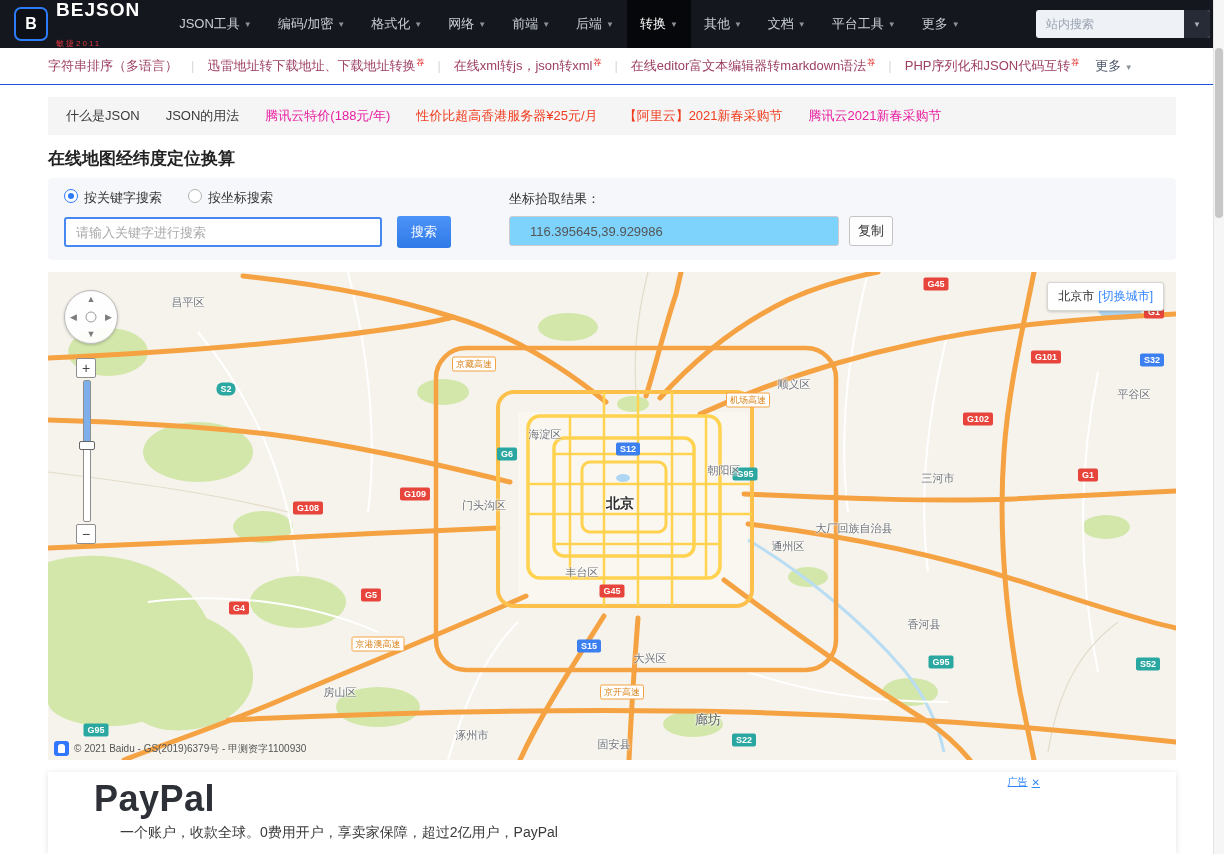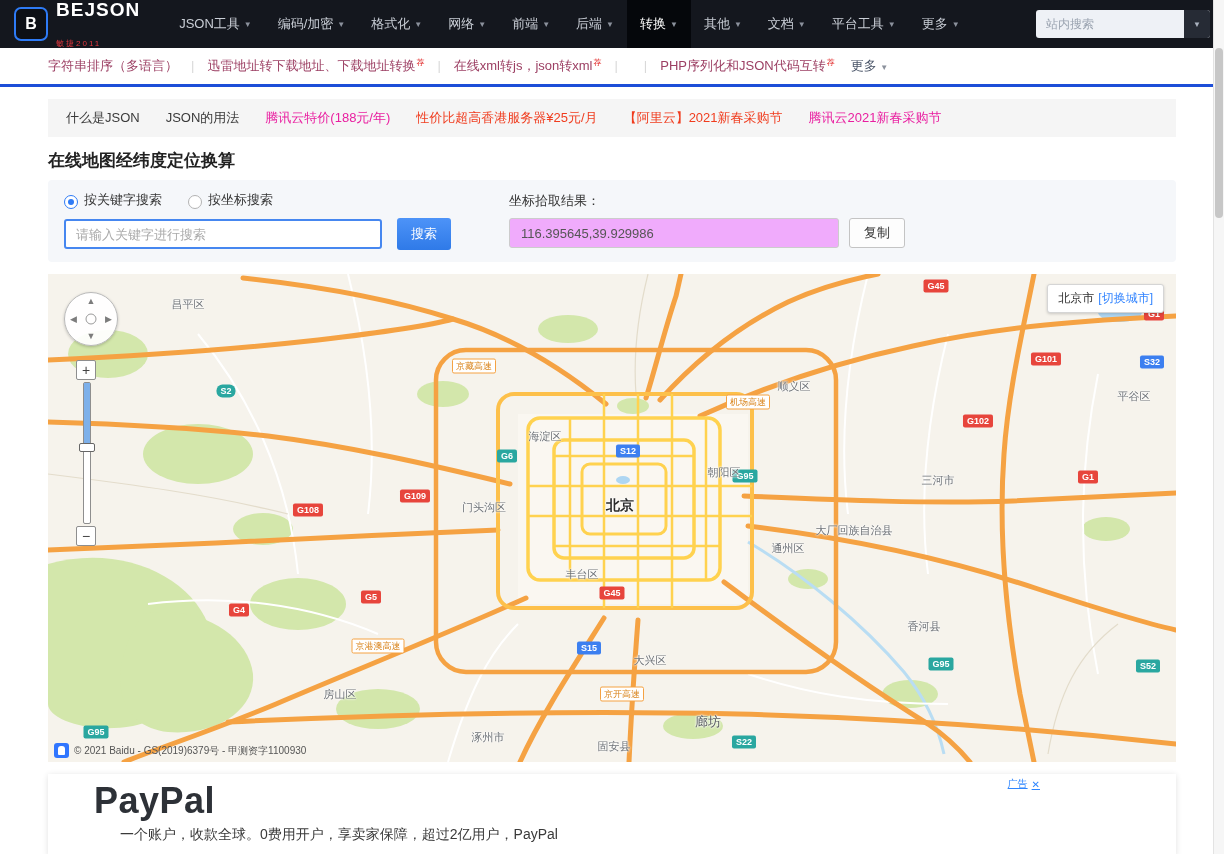--- a/index.html
+++ b/index.html
@@ -16,44 +16,44 @@
   .logo-sub{color:#e2373d;font-size:8px;letter-spacing:2px;margin-top:21px;line-height:1;}
   .nav{display:flex;height:100%;}
   .nav-item{display:flex;align-items:center;padding:0 13px;color:#c9ced6;font-size:13px;cursor:pointer;gap:4px;white-space:nowrap;}
   .nav-item .caret{font-size:8px;color:#8b919c;}
   .nav-item.active{background:#05070b;color:#fff;}
   .top-search{margin-left:auto;display:flex;align-items:center;background:#eef1f6;border-radius:3px;overflow:hidden;height:28px;}
   .top-search input{border:0;outline:0;background:transparent;padding:0 10px;font-size:12px;width:128px;color:#333;}
   .top-search input::placeholder{color:#9aa3b0;}
   .ts-caret{width:26px;height:28px;background:#262b35;color:#aab2bf;display:flex;align-items:center;justify-content:center;font-size:8px;cursor:pointer;}
   
-  .subnav{display:flex;align-items:center;height:36px;background:#fff;border-bottom:3px solid #1d4ed8;padding:0 48px;font-size:13px;}
+  .subnav{display:flex;align-items:center;height:36px;background:#fff;border-bottom:1px solid #1d4ed8;padding:0 48px;font-size:13px;}
   .subnav-item{color:#9c3f63;cursor:pointer;white-space:nowrap;}
   .subnav-item sup{color:#e02020;font-size:8px;margin-left:1px;}
   .subnav-sep{color:#d8d8d8;margin:0 13px;}
   .subnav-more{color:#4a5568;margin-left:16px;cursor:pointer;}
   .subnav-more .caret2{font-size:8px;color:#8b919c;}
   
   .quickbar{display:flex;align-items:center;height:38px;background:#f5f5f5;margin:12px 48px 0;padding:0 18px;font-size:13px;gap:26px;}
   .quick-link{cursor:pointer;white-space:nowrap;}
   
   .page-title{margin:12px 48px 8px;font-size:17px;font-weight:bold;color:#222;}
   .tool-panel{margin:0 48px;background:#f5f7fa;border-radius:4px;padding:10px 16px 12px;display:flex;gap:58px;}
   .radios{display:flex;gap:26px;margin-bottom:8px;font-size:13px;color:#333;align-items:center;height:20px;}
-  .radio{display:flex;align-items:flex-end;gap:6px;cursor:pointer;}
+  .radio{display:flex;align-items:flex-start;gap:6px;cursor:pointer;}
   .rdot{width:14px;height:14px;border-radius:50%;border:1px solid #b3b3b3;background:#fff;position:relative;box-sizing:border-box;}
   .rdot.sel{border-color:#2e7bf6;}
   .rdot.sel::after{content:"";position:absolute;left:3px;top:3px;right:3px;bottom:3px;border-radius:50%;background:#2e7bf6;}
   .input-row{display:flex;align-items:center;}
   .kw-input{width:318px;height:30px;border:2px solid #4687f0;border-radius:3px;padding:0 10px;font-size:13px;color:#333;outline:none;box-sizing:border-box;}
   .kw-input::placeholder{color:#aaa;}
   .search-btn{margin-left:15px;width:54px;height:32px;background:linear-gradient(#4d93f8,#2f7ae8);color:#fff;border:none;border-radius:3px;font-size:13px;cursor:pointer;}
   .result-label{font-size:13px;color:#333;margin:2px 0 8px;}
-  .result-input{width:330px;height:30px;background:#f0abfc;border:1px solid #ccc;border-radius:3px;padding:0 11px;font-size:13px;color:#555;box-sizing:border-box;}
-  .copy-btn{margin-left:10px;height:30px;padding:0 14px;background:#fdfdfd;border:1px solid #c4c4c4;border-radius:3px;font-size:13px;color:#333;cursor:pointer;}
+  .result-input{width:330px;height:30px;background:#7dd3fc;border:1px solid #ccc;border-radius:3px;padding:0 20px;font-size:13px;color:#555;box-sizing:border-box;}
+  .copy-btn{margin-left:10px;height:30px;padding:0 8px;background:#fdfdfd;border:1px solid #c4c4c4;border-radius:3px;font-size:13px;color:#333;cursor:pointer;}
   
   .map-wrap{position:relative;margin:12px 48px 0;height:488px;background:#f6f3ec;overflow:hidden;}
   .map-wrap svg{position:absolute;left:0;top:0;width:100%;height:100%;}
   .map-label{position:absolute;color:#6f7378;font-size:11px;transform:translate(-50%,-50%);white-space:nowrap;
     text-shadow:0 0 2px #fff,0 0 2px #fff,0 0 3px #fff;z-index:3;}
   .map-label.big{font-size:13px;color:#55585c;}
   .map-label.city{font-size:14px;color:#2b2b2b;font-weight:bold;}
   .badge{position:absolute;transform:translate(-50%,-50%);color:#fff;font-size:9px;line-height:1;padding:2px 4px;border-radius:2px;font-weight:bold;z-index:2;white-space:nowrap;}
   .badge.r{background:#e7453c;}
   .badge.b{background:#3c7ff0;}
@@ -153,20 +153,21 @@
 </div>
 
 <div class="subnav">
   <div style="display:flex;align-items:center;">
       <span class="subnav-item">字符串排序（多语言）</span>
       <span class="subnav-sep">|</span>
       <span class="subnav-item">迅雷地址转下载地址、下载地址转换<sup>荐</sup></span>
       <span class="subnav-sep">|</span>
       <span class="subnav-item">在线xml转js，json转xml<sup>荐</sup></span>
       <span class="subnav-sep">|</span>
+      <span class="subnav-item">在线editor富文本编辑器转markdown语法<sup>荐</sup></span>
       <span class="subnav-sep">|</span>
       <span class="subnav-item">PHP序列化和JSON代码互转<sup>荐</sup></span>
       <span class="subnav-more">更多 <span class="caret2">▼</span></span>
     </div>
 </div>
 
 <div class="quickbar">
     <span class="quick-link" style="color: rgb(58, 58, 58);">什么是JSON</span>
     <span class="quick-link" style="color: rgb(58, 58, 58);">JSON的用法</span>
     <span class="quick-link" style="color: rgb(233, 30, 160);">腾讯云特价(188元/年)</span>
@@ -295,21 +296,21 @@
       <div class="map-label" style="left: 436px; top: 233px;">门头沟区</div>
       <div class="map-label" style="left: 534px; top: 300px;">丰台区</div>
       <div class="map-label" style="left: 740px; top: 274px;">通州区</div>
       <div class="map-label" style="left: 602px; top: 386px;">大兴区</div>
       <div class="map-label" style="left: 292px; top: 420px;">房山区</div>
       <div class="map-label" style="left: 890px; top: 206px;">三河市</div>
       <div class="map-label" style="left: 806px; top: 256px;">大厂回族自治县</div>
       <div class="map-label" style="left: 876px; top: 352px;">香河县</div>
       <div class="map-label big" style="left: 660px; top: 448px;">廊坊</div>
       <div class="map-label" style="left: 566px; top: 472px;">固安县</div>
-      <div class="map-label" style="left: 424px; top: 463px; margin-left: 16px;">涿州市</div>
+      <div class="map-label" style="left: 424px; top: 463px;">涿州市</div>
       <div class="map-label city" style="left: 572px; top: 232px;">北京</div>
       <div class="badge r" style="left: 888px; top: 12px;">G45</div>
       <div class="badge r" style="left: 1106px; top: 40px;">G1</div>
       <div class="badge r" style="left: 998px; top: 85px;">G101</div>
       <div class="badge b" style="left: 1104px; top: 88px;">S32</div>
       <div class="badge r" style="left: 930px; top: 147px;">G102</div>
       <div class="badge r" style="left: 1040px; top: 203px;">G1</div>
       <div class="badge t" style="left: 697px; top: 202px;">G95</div>
       <div class="badge b" style="left: 580px; top: 177px;">S12</div>
       <div class="badge t" style="left: 459px; top: 182px;">G6</div>

